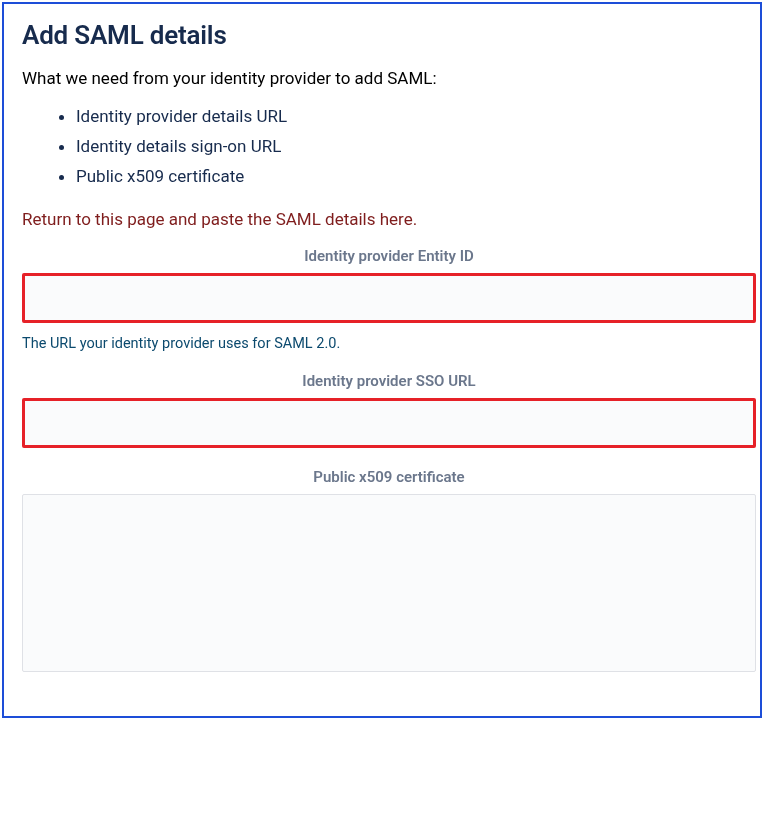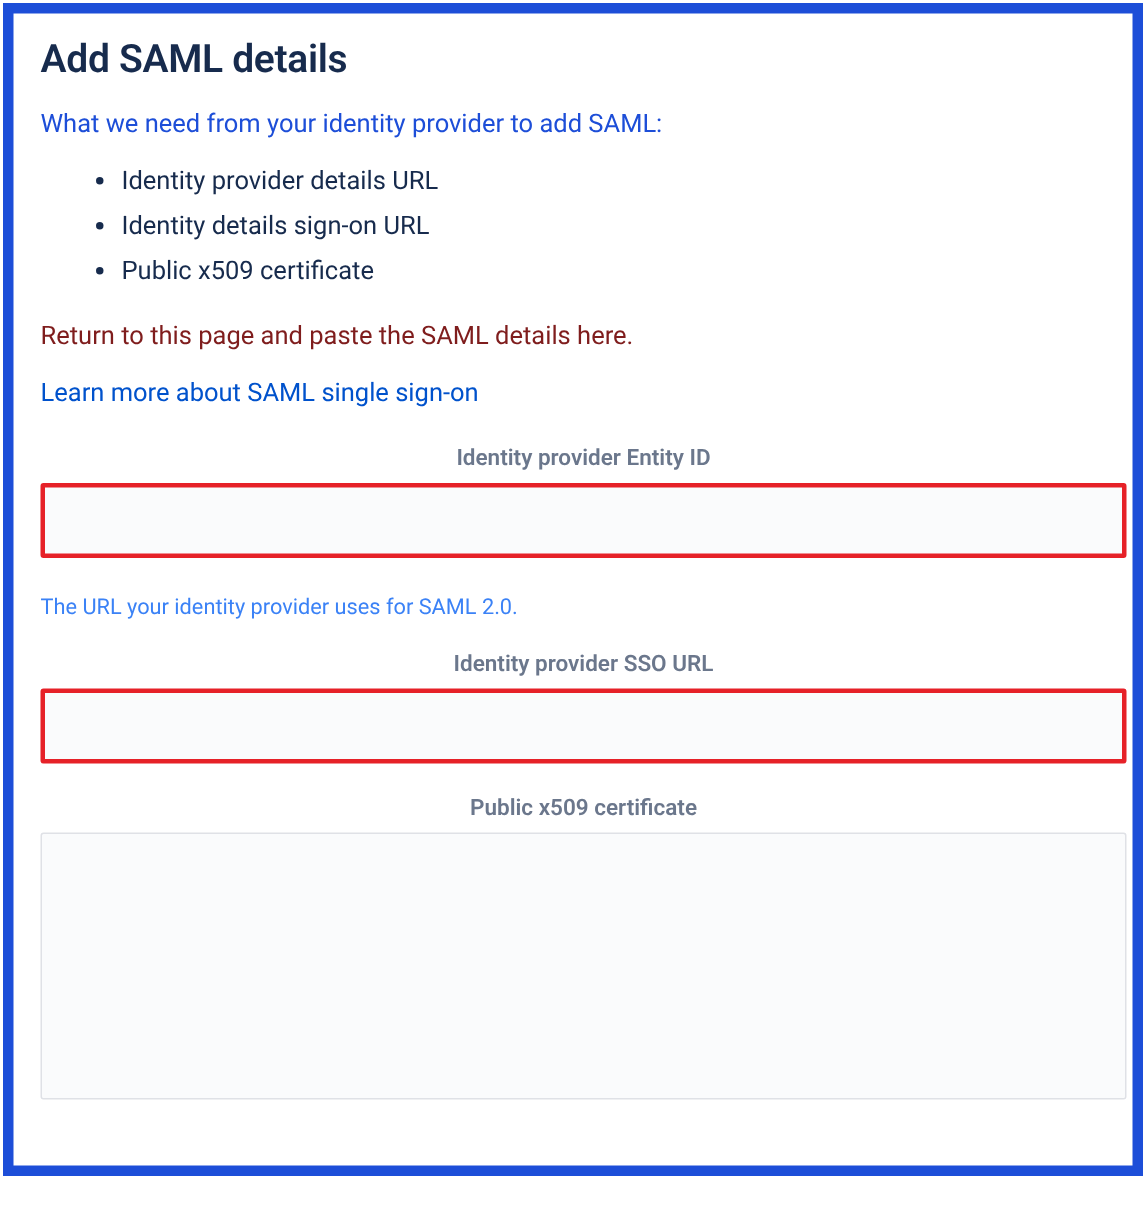--- a/index.html
+++ b/index.html
@@ -7,35 +7,35 @@
       margin: 0;
       padding: 0;
     }
     body {
       font-family: -apple-system, BlinkMacSystemFont, "Segoe UI", Roboto, Helvetica, Arial, sans-serif;
       background: #fff;
       width: 764px;
       height: 813px;
     }
     .container {
-      border: 7px solid #1d4ed8;
+      border: 2px solid #1d4ed8;
       padding: 16px 4px 20px 18px;
       width: 760px;
       margin: 2px;
     }
     .page-title {
       font-size: 26px;
       font-weight: 600;
       color: #172b4d;
       margin-bottom: 18px;
       letter-spacing: -0.2px;
     }
     .intro-text {
       font-size: 17px;
-      color: #1d4ed8;
+      color: #000000;
       margin-bottom: 14px;
     }
     .req-list {
       list-style: disc;
       padding-left: 54px;
       margin-bottom: 18px;
     }
     .req-list li {
       font-size: 17px;
       color: #172b4d;
@@ -86,41 +86,40 @@
       border: 1px solid #dfe1e6;
       border-radius: 2px;
       font-size: 15px;
       padding: 8px 10px;
       color: #172b4d;
       resize: none;
       font-family: inherit;
     }
     .helper-text {
       font-size: 14.5px;
-      color: #3b82f6;
-      margin-top: 24px;
+      color: #0c4a6e;
+      margin-top: 12px;
     }
   </style>
 </head>
 <body>
 
 <div class="container">
   <h1 class="page-title">Add SAML details</h1>
 
   <p class="intro-text">What we need from your identity provider to add SAML:</p>
 
   <ul class="req-list">
     <li>Identity provider details URL</li>
     <li>Identity details sign-on URL</li>
     <li>Public x509 certificate</li>
   </ul>
 
   <p class="return-text">Return to this page and paste the SAML details here.</p>
 
-  <a class="learn-more-link">Learn more about SAML single sign-on</a>
 
   <div class="field-group">
     <label class="field-label">Identity provider Entity ID</label>
     <input type="text" class="text-input highlighted" value="" style="">
     <div class="helper-text">The URL your identity provider uses for SAML 2.0.</div>
   </div>
 
   <div class="field-group">
     <label class="field-label">Identity provider SSO URL</label>
     <input type="text" class="text-input highlighted" value="" style="">

